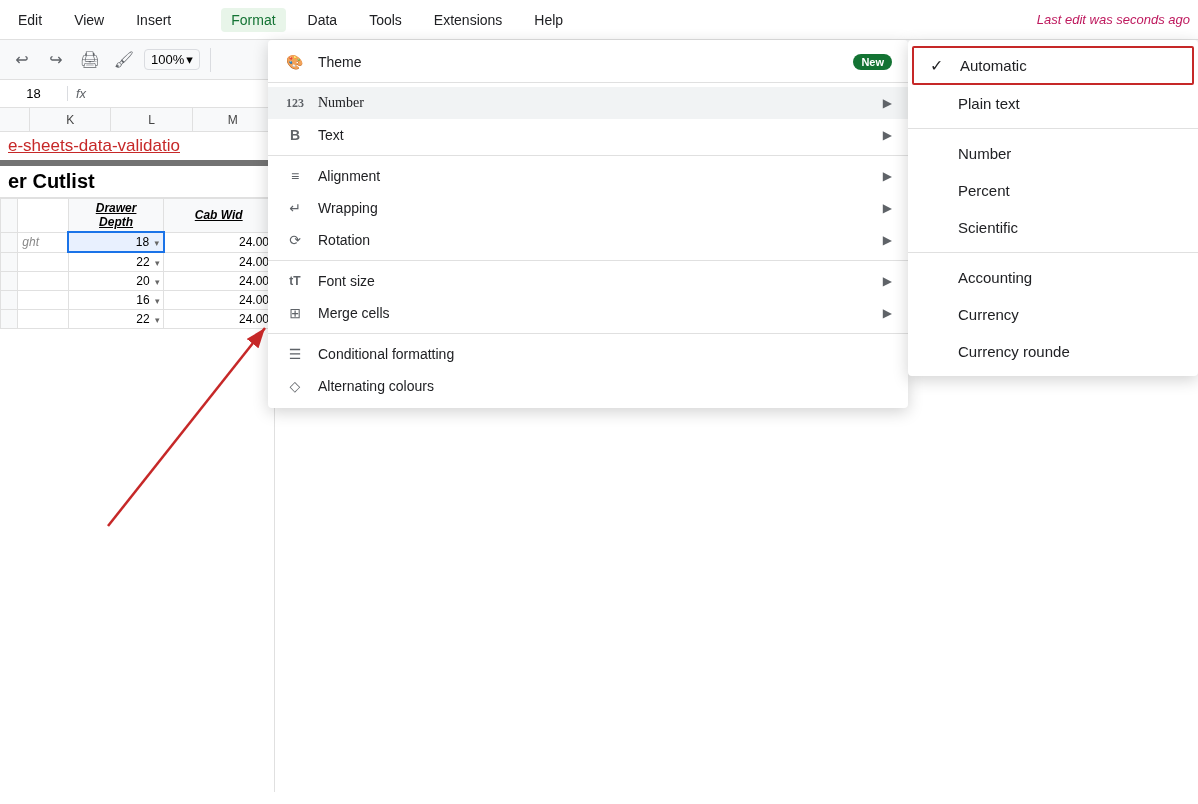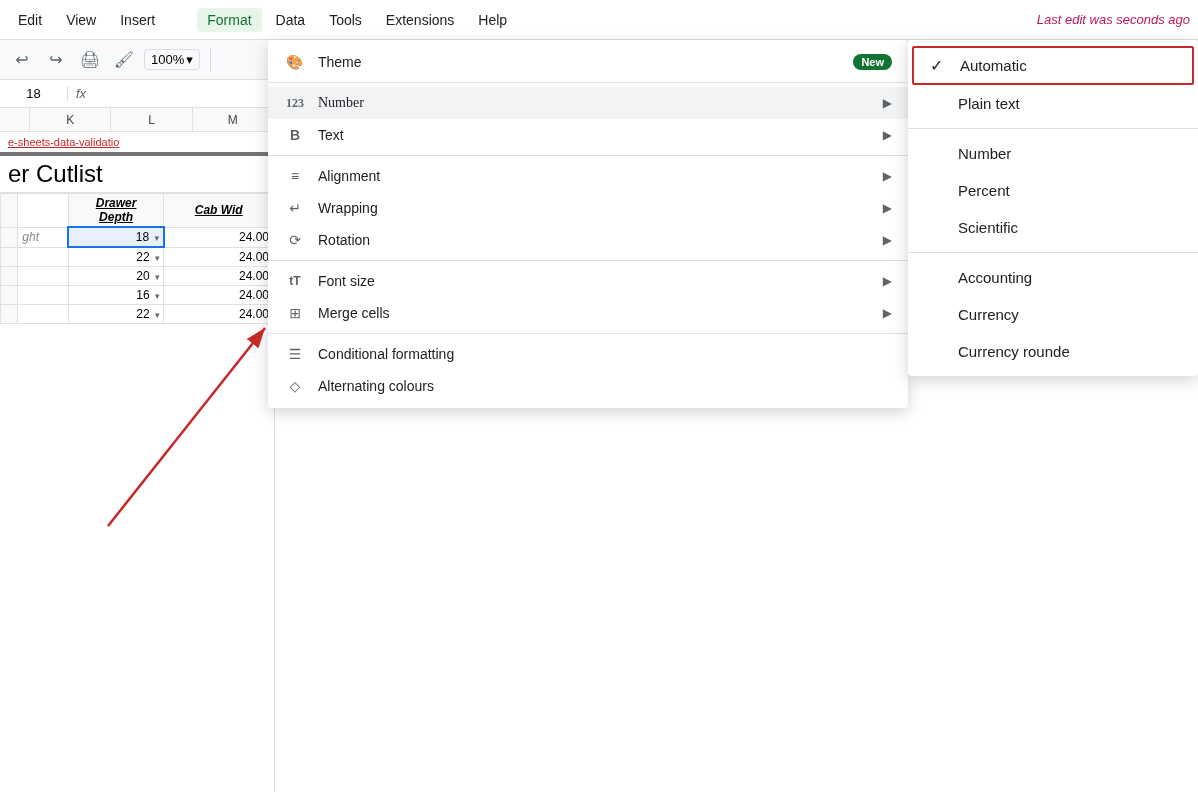--- a/index.html
+++ b/index.html
@@ -14,21 +14,21 @@
     }
 
     
     .menu-bar {
       display: flex;
       align-items: center;
       height: 40px;
       padding: 0 8px;
       background: #fff;
       border-bottom: 1px solid #e0e0e0;
-      gap: 4px;
+      gap: 12px;
     }
     .menu-item {
       padding: 4px 10px;
       border-radius: 4px;
       cursor: pointer;
       font-size: 14px;
       color: #202124;
       white-space: nowrap;
     }
     .menu-item.active {
@@ -149,31 +149,31 @@
       display: flex;
       align-items: center;
       justify-content: center;
     }
     .row-num-col { width: 30px; flex-shrink: 0; background: #f8f9fa; border-right: 1px solid #e0e0e0; }
     .spreadsheet-content {
       font-size: 12px;
     }
     .sheet-title-row {
       padding: 4px 8px;
-      font-size: 11px;
+      font-size: 17px;
       color: #c62828;
       text-decoration: underline;
-      border-bottom: 4px solid #737373;
+      border-bottom: 6px solid #737373;
       white-space: nowrap;
       overflow: hidden;
     }
     .sheet-main-title {
       padding: 4px 8px;
-      font-size: 24px;
-      font-weight: normal;
+      font-size: 20px;
+      font-weight: bold;
       border-bottom: 1px solid #e0e0e0;
     }
     .sheet-table {
       width: 100%;
       border-collapse: collapse;
     }
     .sheet-table td, .sheet-table th {
       border: 1px solid #e0e0e0;
       padding: 2px 4px;
       font-size: 12px;

